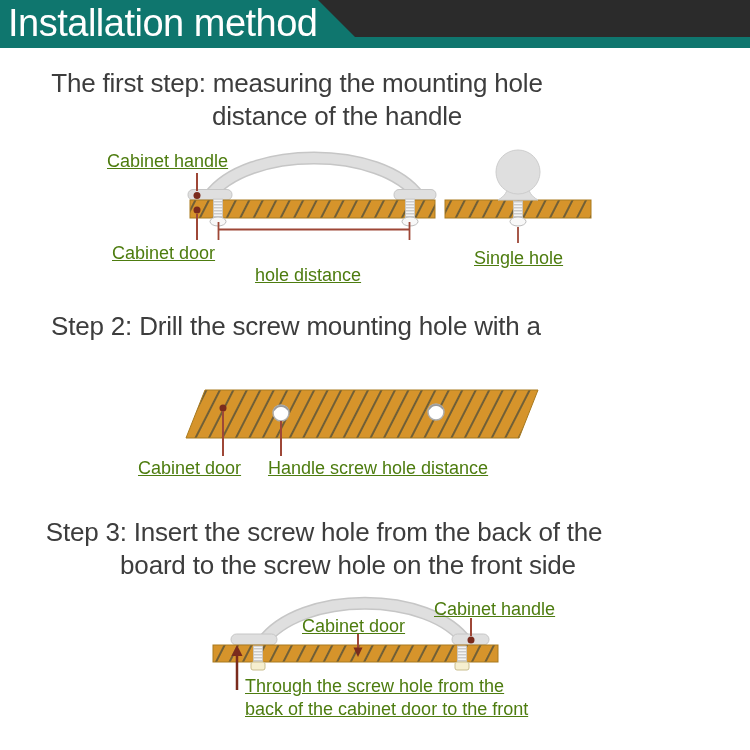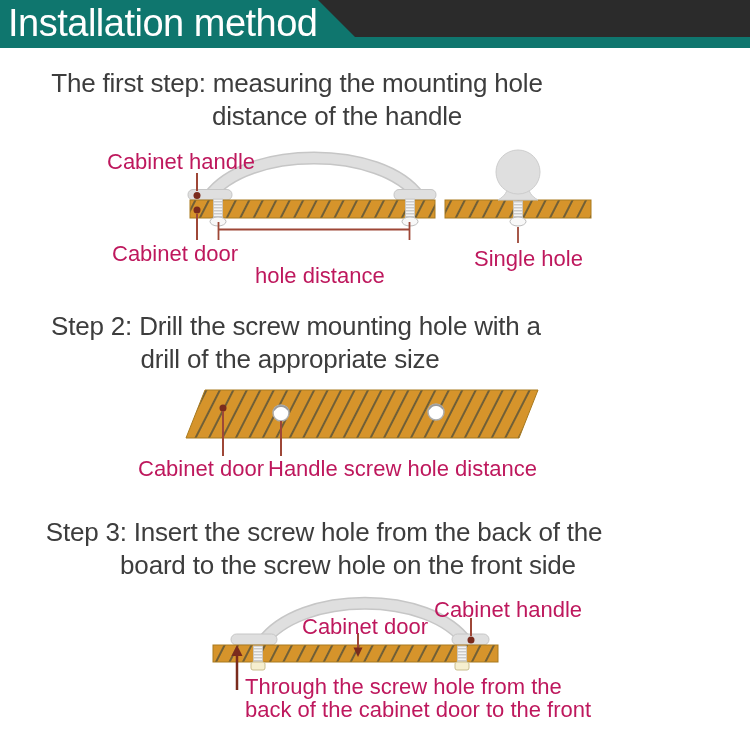--- a/index.html
+++ b/index.html
@@ -10,38 +10,37 @@
   
   .header{position:absolute;left:0;top:0;width:750px;height:48px;background:#0f766e;}
   .wedge{position:absolute;left:318px;top:0;width:432px;height:37px;background:#2B2B2B;
          clip-path:polygon(0 0,100% 0,100% 100%,37px 100%);}
   .title{position:absolute;left:8px;top:1px;font-size:38px;line-height:44px;color:#fff;
          letter-spacing:-0.5px;white-space:nowrap;}
   
   .h{position:absolute;font-size:26px;color:#3D3D3D;text-align:center;white-space:nowrap;
      letter-spacing:-0.2px;line-height:30px;}
   
-  .lbl{position:absolute;font-size:22px;color:#be185d;white-space:nowrap;line-height:23px;}
+  .lbl{position:absolute;font-size:18px;color:#4d7c0f;white-space:nowrap;line-height:23px;text-decoration:underline;}
   .art{position:absolute;left:0;top:0;}
 </style>
 </head>
 <body>
 
 <div class="page">
 
   <div class="header">
     <div class="wedge"></div>
     <div class="title">Installation method</div>
   </div>
 
   <div class="h" style="left:0;top:68px;width:594px;">The first step: measuring the mounting hole</div>
   <div class="h" style="left:37px;top:101px;width:600px;">distance of the handle</div>
 
   <div class="h" style="left:0;top:311px;width:592px;">Step 2: Drill the screw mounting hole with a</div>
-  <div class="h" style="left:0;top:344px;width:580px;">drill of the appropriate size</div>
 
   <div class="h" style="left:24px;top:517px;width:600px;">Step 3: Insert the screw hole from the back of the</div>
   <div class="h" style="left:48px;top:550px;width:600px;">board to the screw hole on the front side</div>
 
   <svg class="art" width="750" height="750" viewBox="0 0 750 750" aria-hidden="true">
     <defs>
       <pattern id="hatch" patternUnits="userSpaceOnUse" width="12" height="12" patternTransform="rotate(27)">
         <rect width="12" height="12" fill="#D6942B"></rect>
         <line x1="1" y1="0" x2="1" y2="12" stroke="#5E5539" stroke-width="1.7"></line>
       </pattern>

